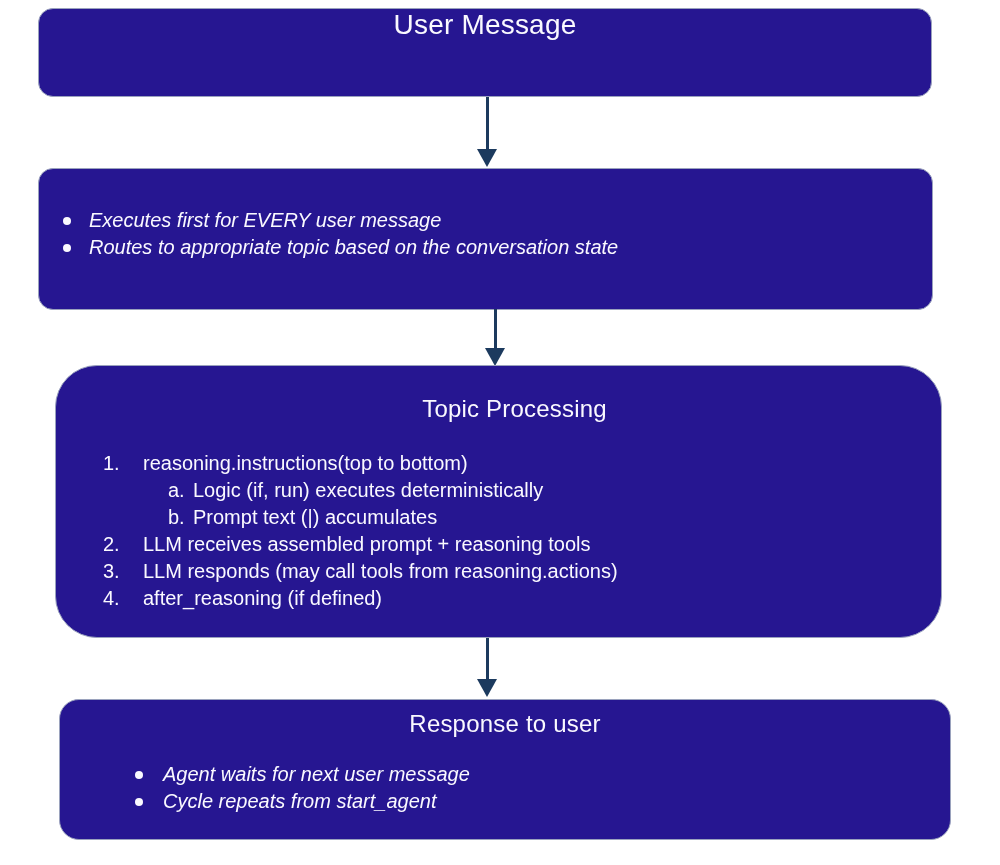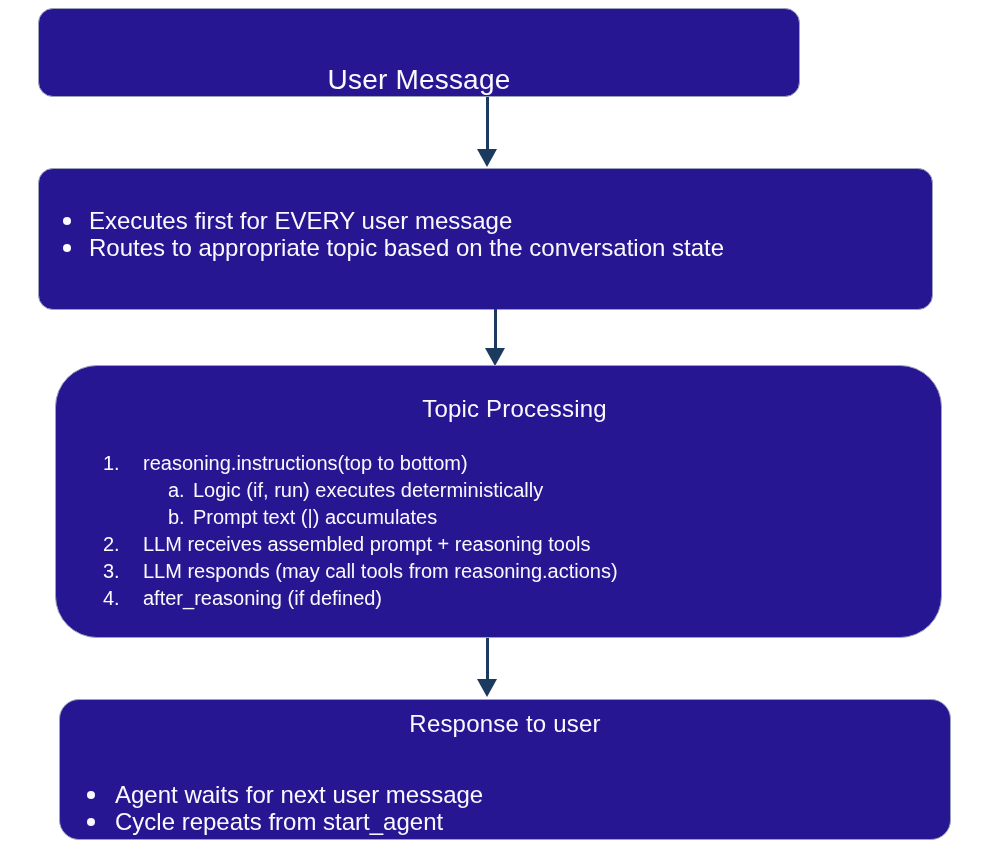--- a/index.html
+++ b/index.html
@@ -20,22 +20,22 @@
     inset: 0;
   }
   .node {
     position: absolute;
     background: #261691;
     border: 1px solid #9aa2bd;
     box-sizing: border-box;
     color: #faf9ff;
   }
   
-  .node-user-message   { left: 38px; top: 8px;   width: 762px; height: 89px;  border-radius: 15px;
-                         display: flex; align-items: flex-end; justify-content: center; }
+  .node-user-message   { left: 38px; top: 8px;   width: 894px; height: 89px;  border-radius: 15px;
+                         display: flex; align-items: flex-start; justify-content: center; }
   .node-start-agent    { left: 38px; top: 168px; width: 895px; height: 142px; border-radius: 15px; }
   .node-topic          { left: 55px; top: 365px; width: 887px; height: 273px; border-radius: 42px; padding-left: 32px; }
   .node-response       { left: 59px; top: 699px; width: 892px; height: 141px; border-radius: 20px; }
 
   .node-title {
     text-align: center;
     font-size: 24px;
     line-height: 30px;
     font-weight: 400;
     letter-spacing: 0.2px;
@@ -43,25 +43,26 @@
   .node-user-message .node-title { font-size: 28px; line-height: 32px; }
   .node-start-agent .node-title  { padding-top: 12px; }
   .node-topic .node-title        { padding-top: 28px; }
   .node-response .node-title     { padding-top: 9px; }
 
   
   ul.bullets {
     list-style: none;
     margin: 0;
     padding: 0;
-    font-size: 24px;
+    font-size: 20px;
     line-height: 27px;
+    font-style: italic;
   }
   .node-start-agent ul.bullets { margin-top: 38px; }
-  .node-response    ul.bullets { margin-top: 42px; }
+  .node-response    ul.bullets { margin-top: 22px; padding-left: 48px; }
   ul.bullets li { position: relative; }
   .list-a li { padding-left: 50px; }
   .list-a li::before {
     content: ""; position: absolute; left: 24px; top: 10px;
     width: 8px; height: 8px; border-radius: 50%; background: #faf9ff;
   }
   .list-b li { padding-left: 55px; }
   .list-b li::before {
     content: ""; position: absolute; left: 27px; top: 10px;
     width: 8px; height: 8px; border-radius: 50%; background: #faf9ff;

